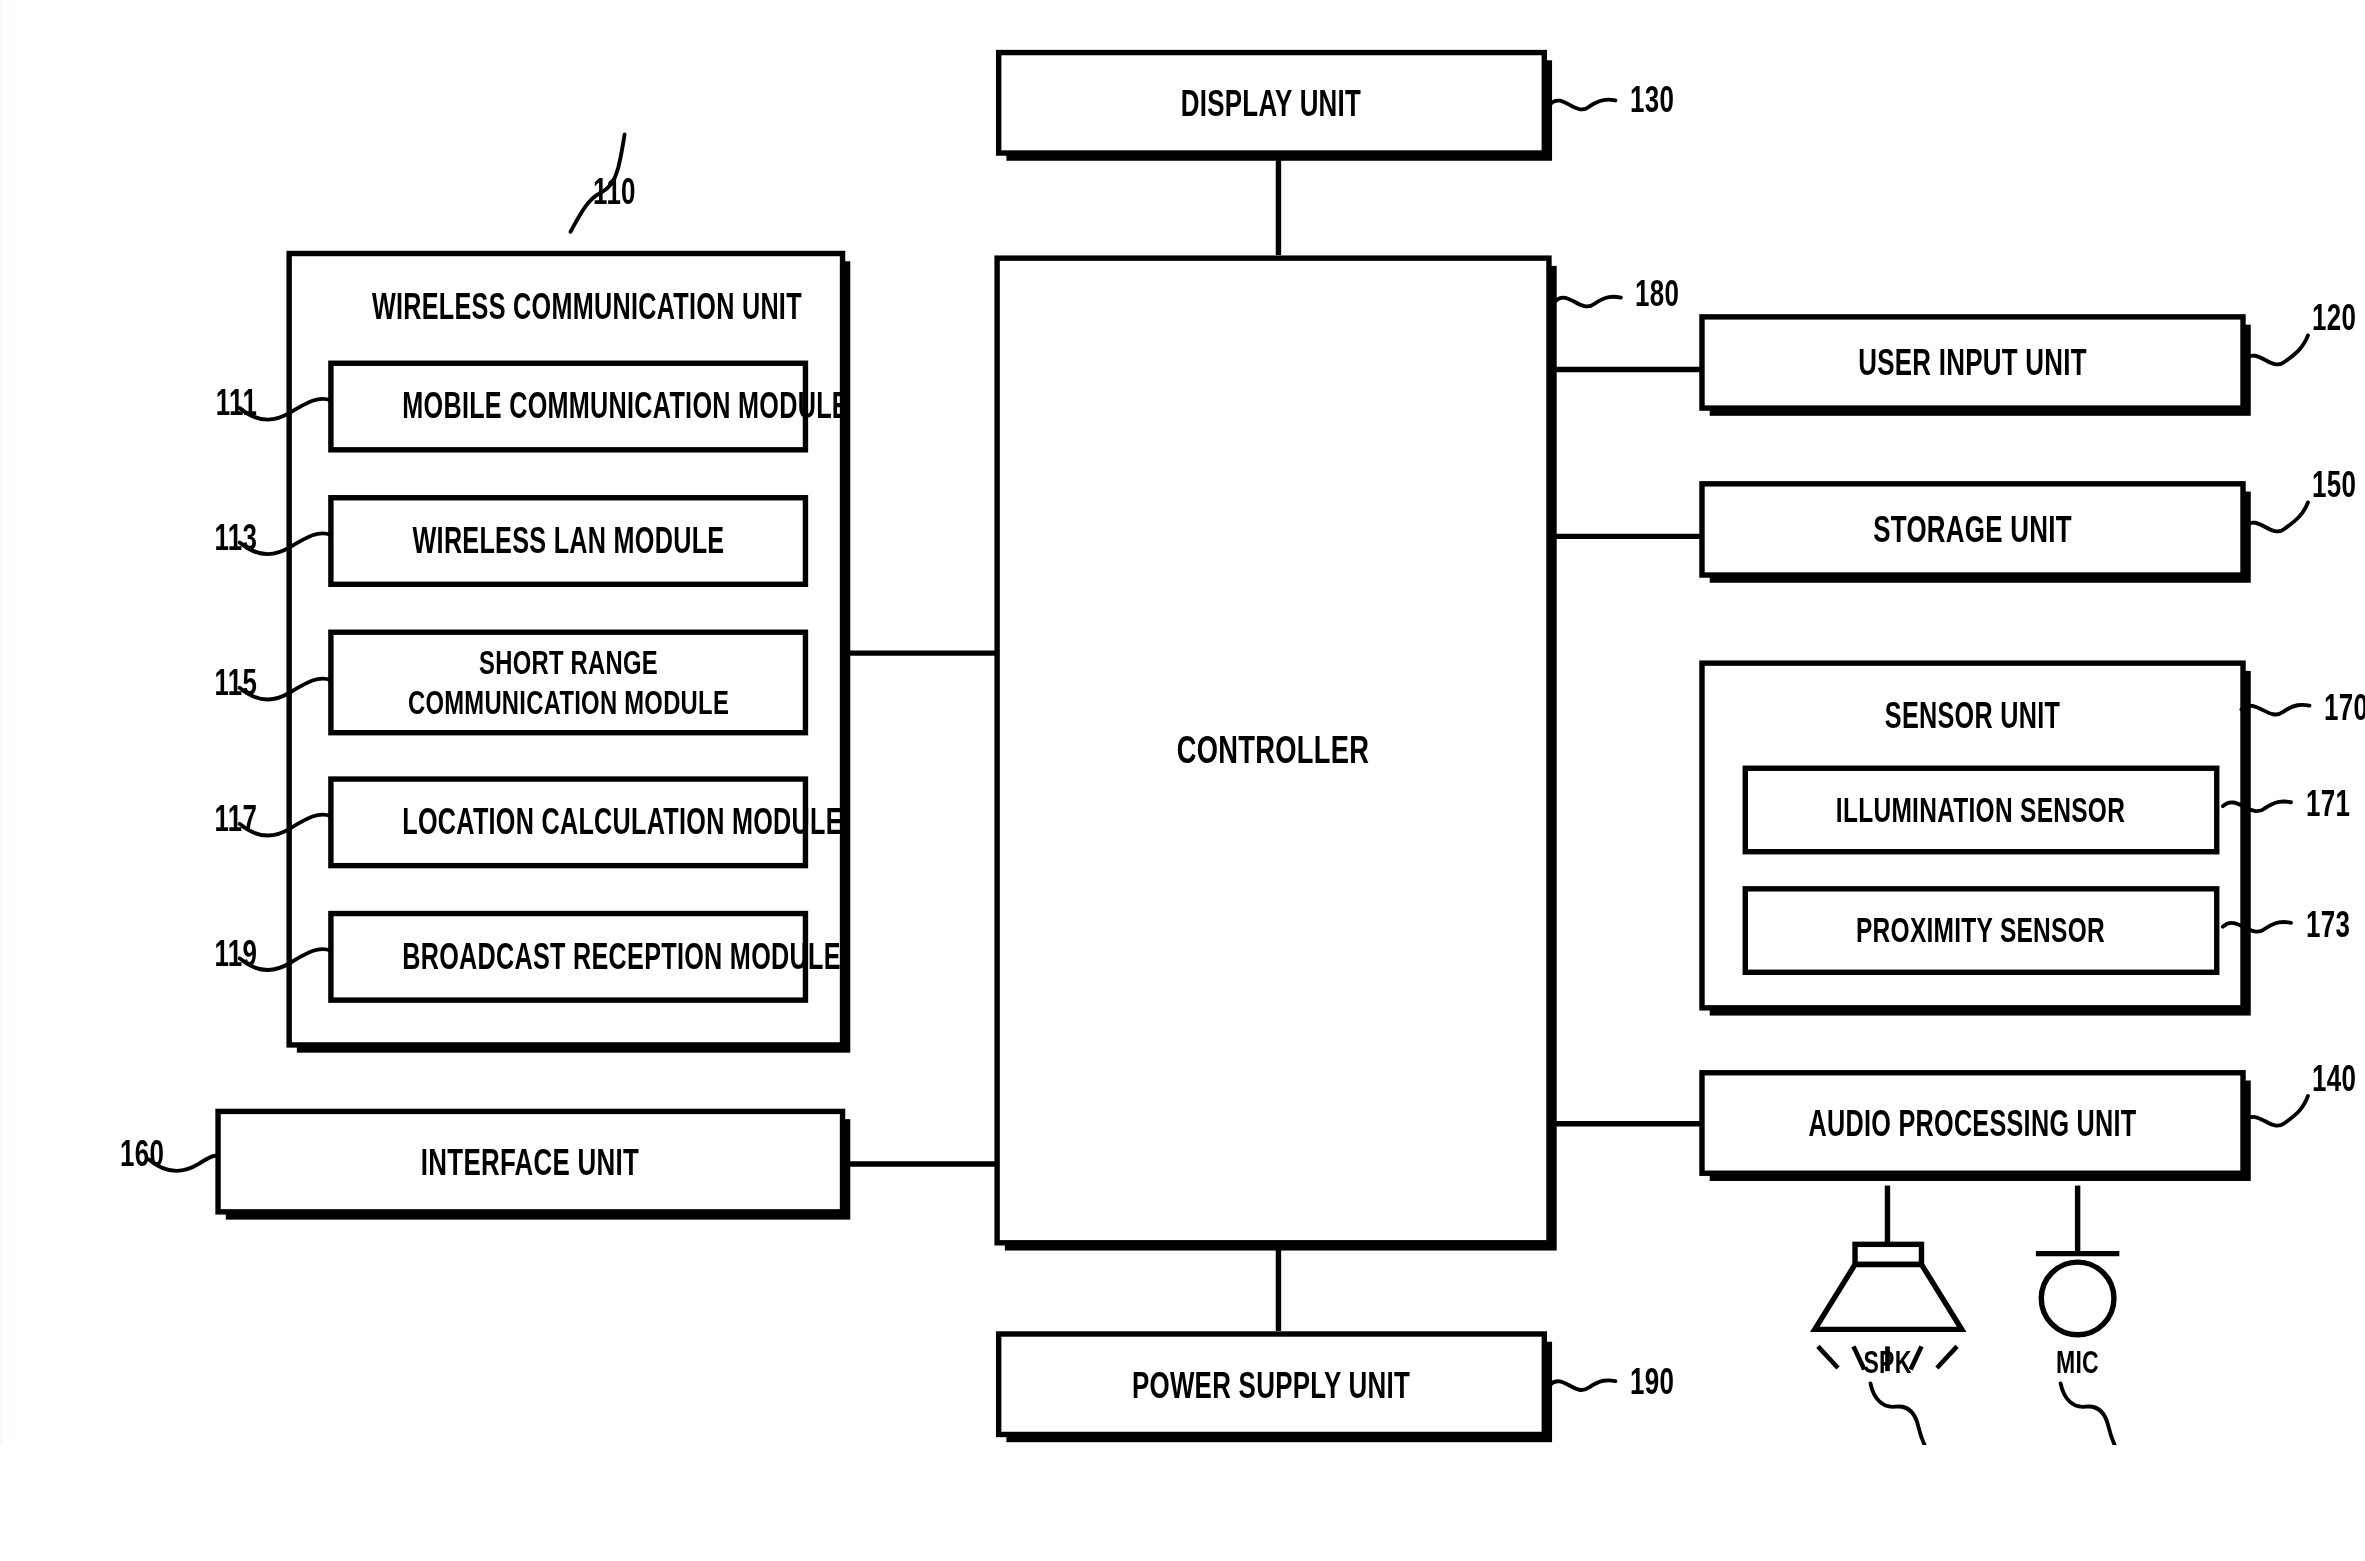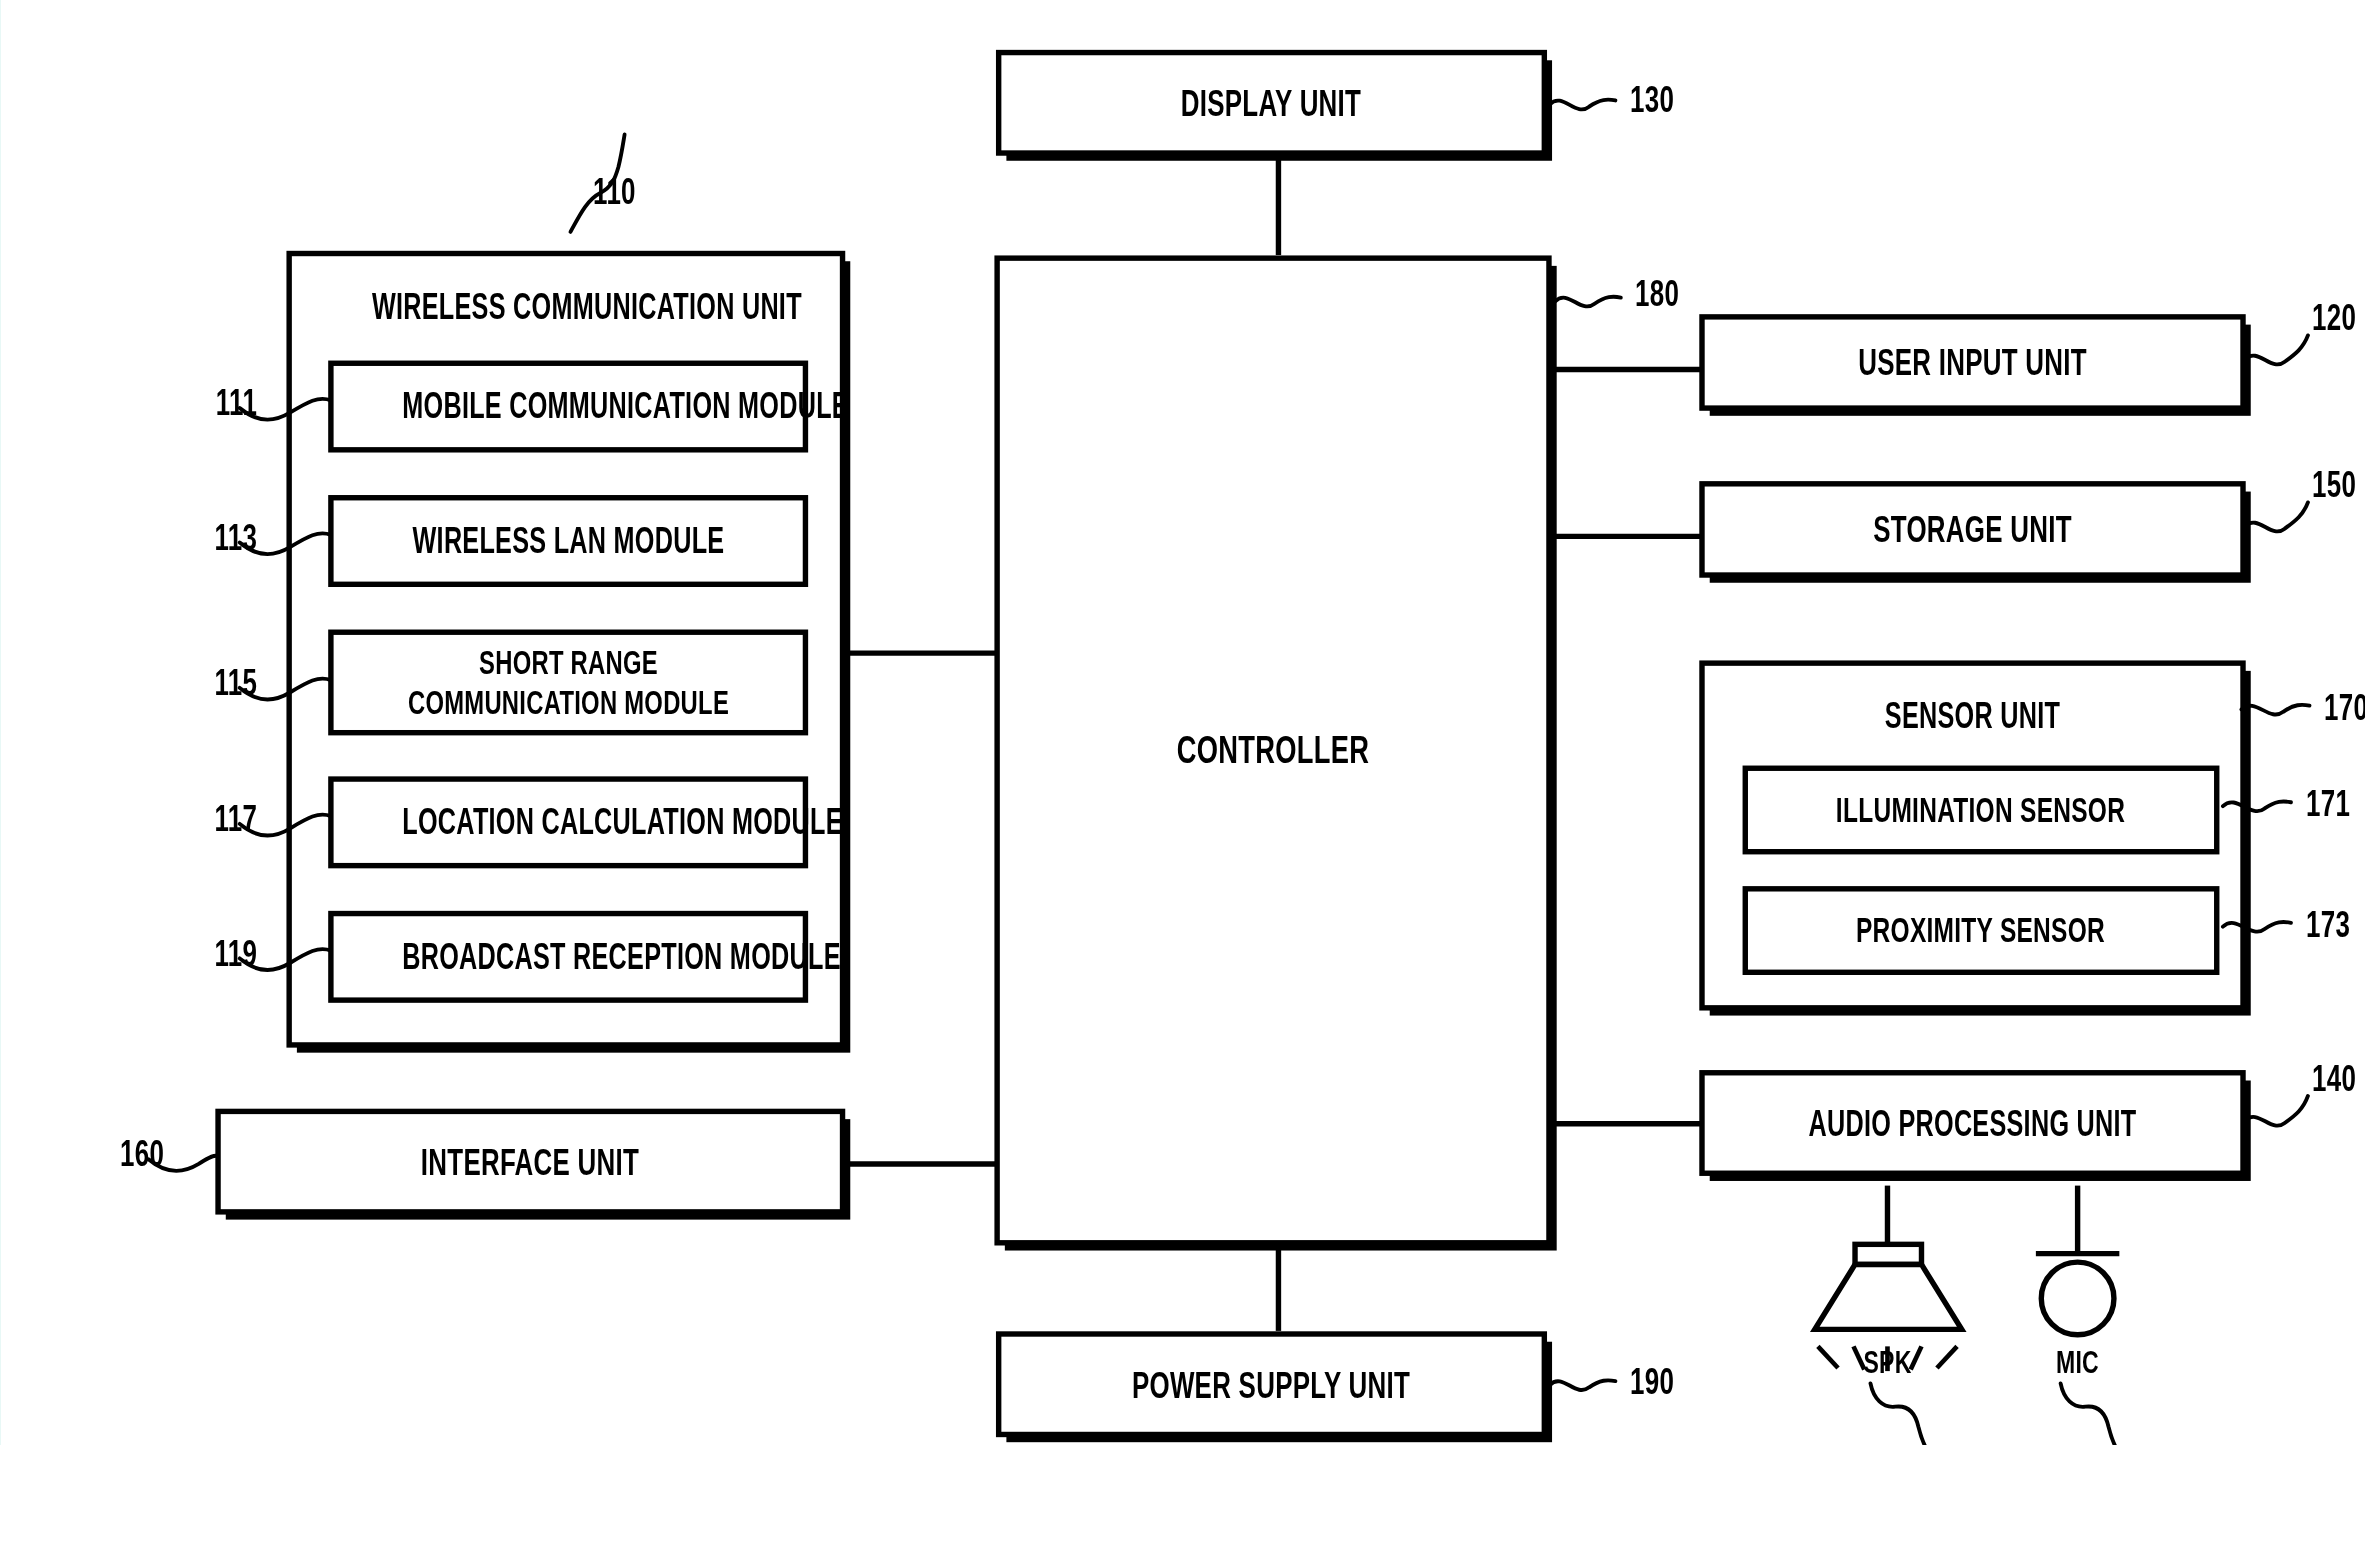--- a/index.html
+++ b/index.html
@@ -4,21 +4,21 @@
 <style>
   html, body {
     margin: 0;
     padding: 0;
     background: #ffffff;
   }
   #root {
     position: relative;
     width: 2366px;
     height: 1445px;
-    background: #14b8a6;
+    background: #f97316;
     font-family: "Liberation Sans", sans-serif;
     overflow: hidden;
   }
   #diagram-svg {
     position: absolute;
     left: 0;
     top: 0;
     width: 2366px;
     height: 1562px;
   }

